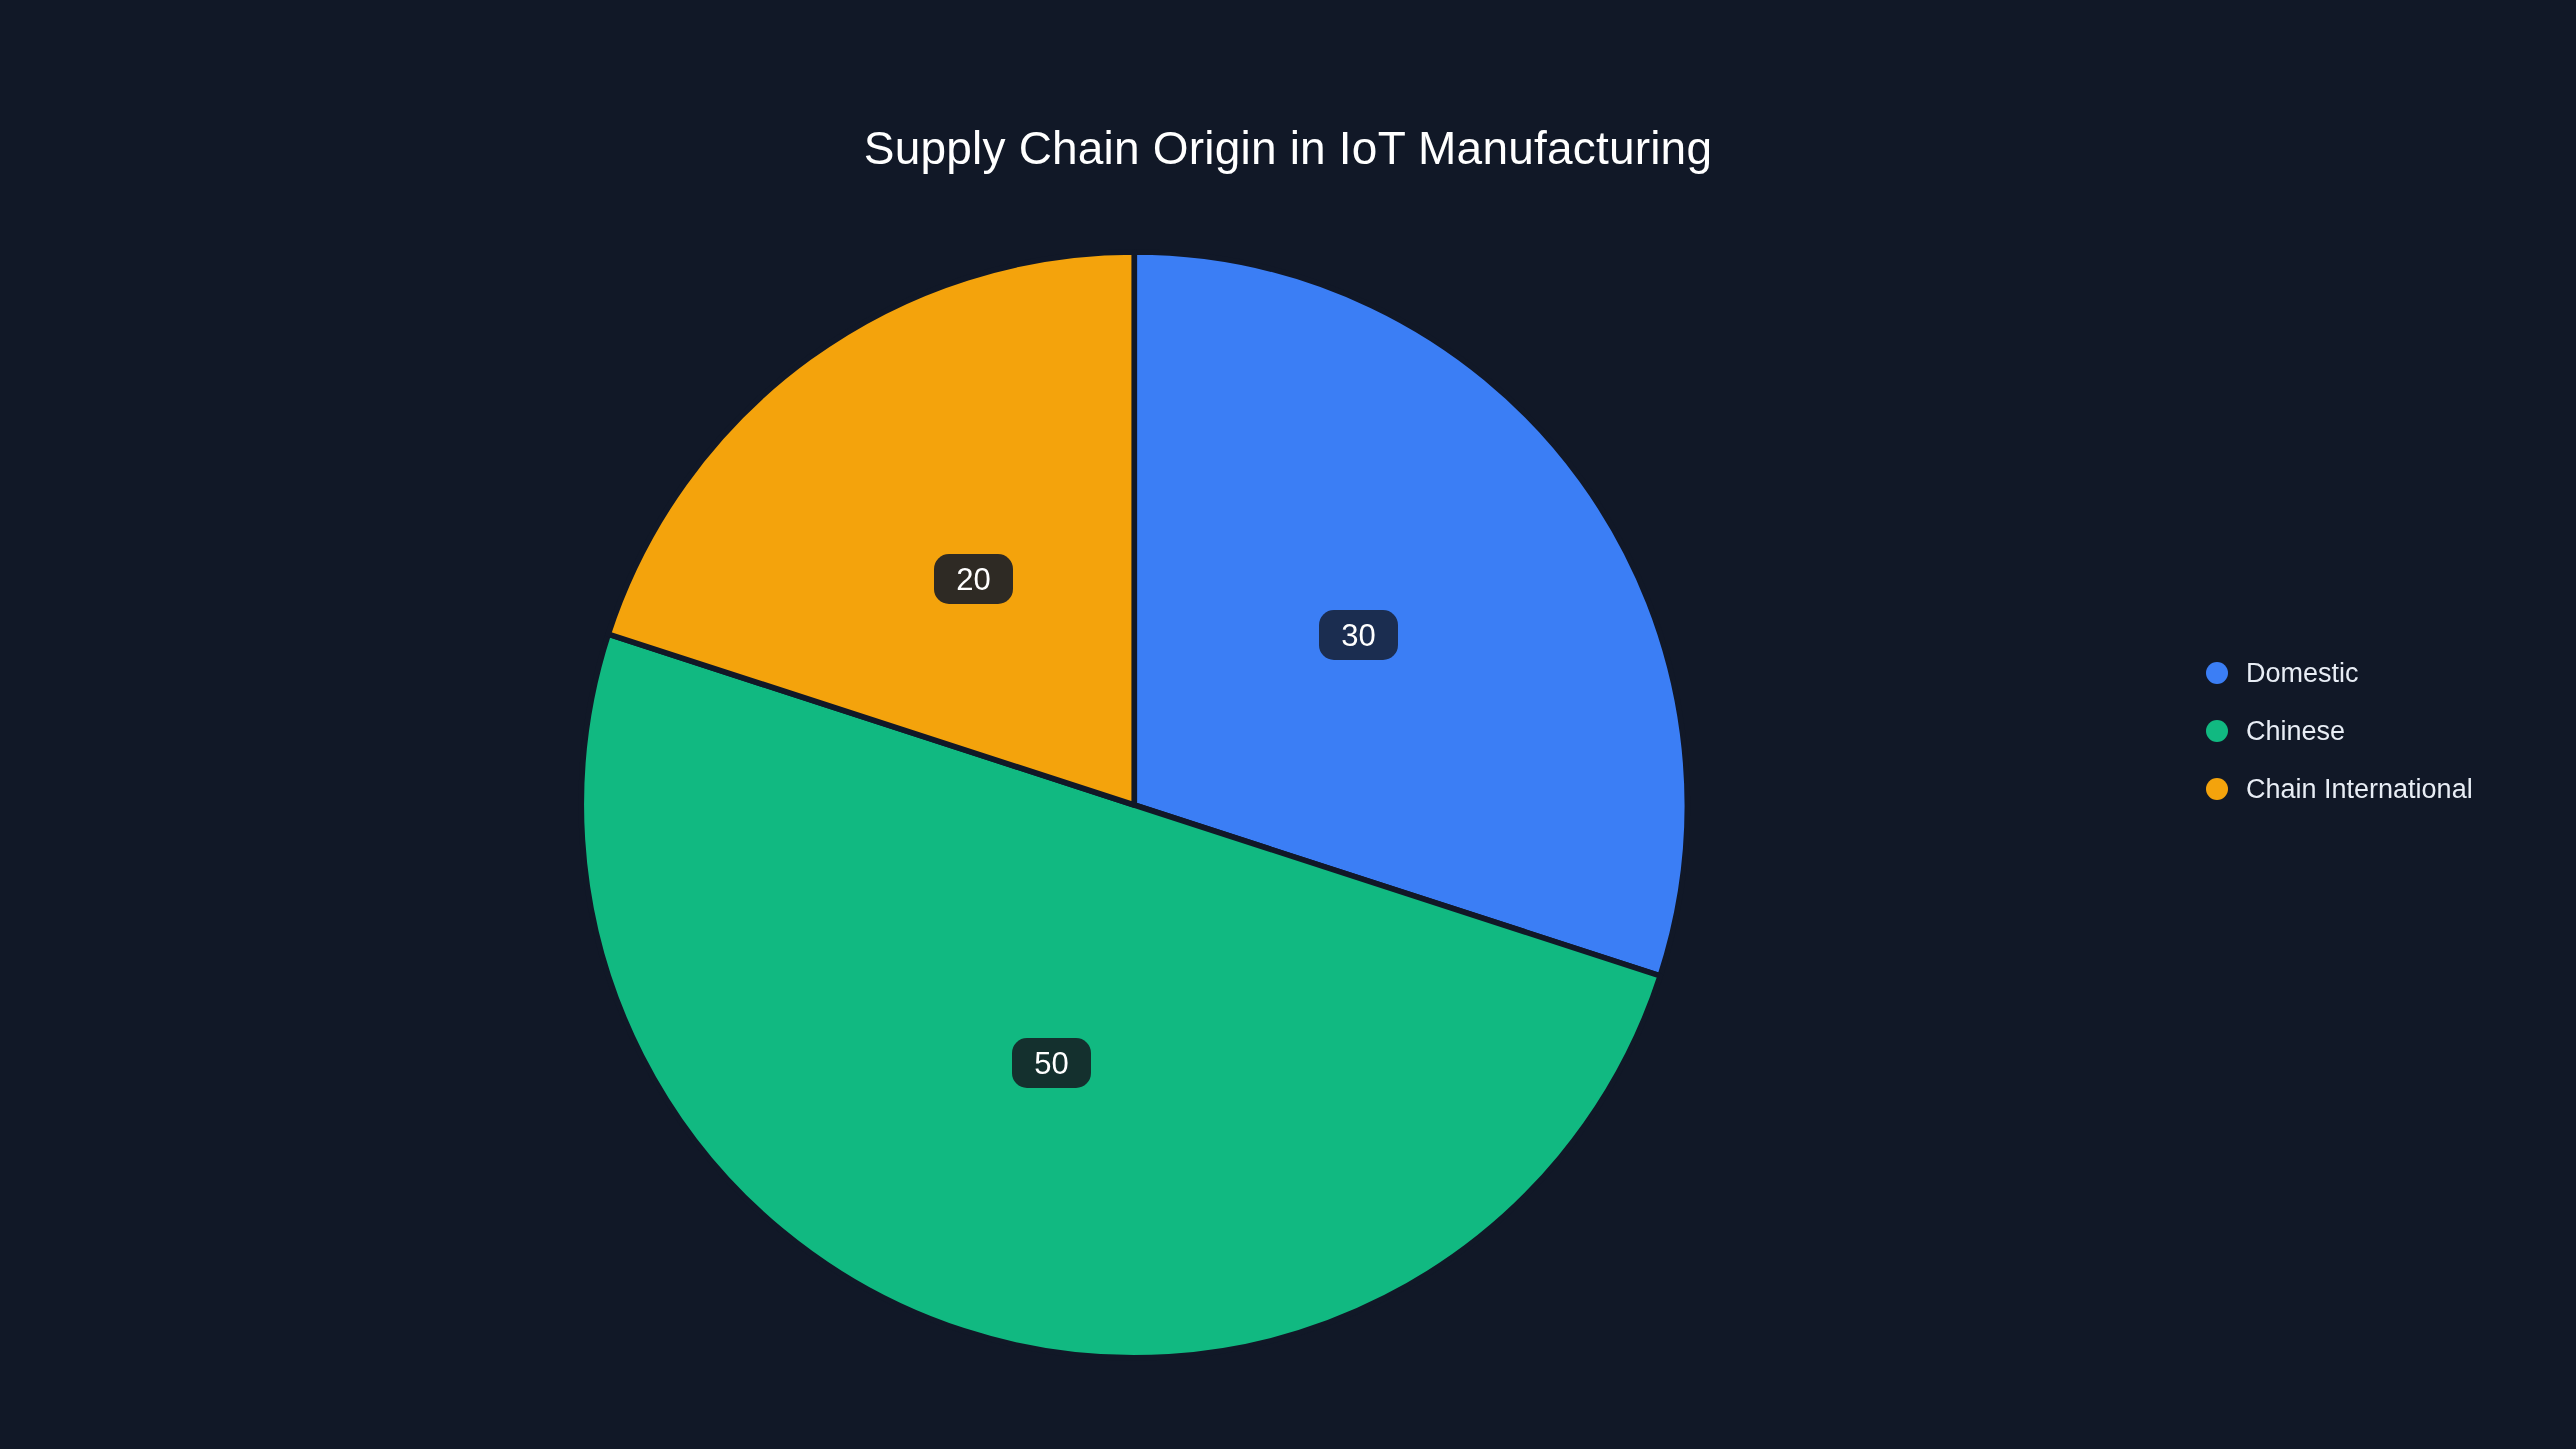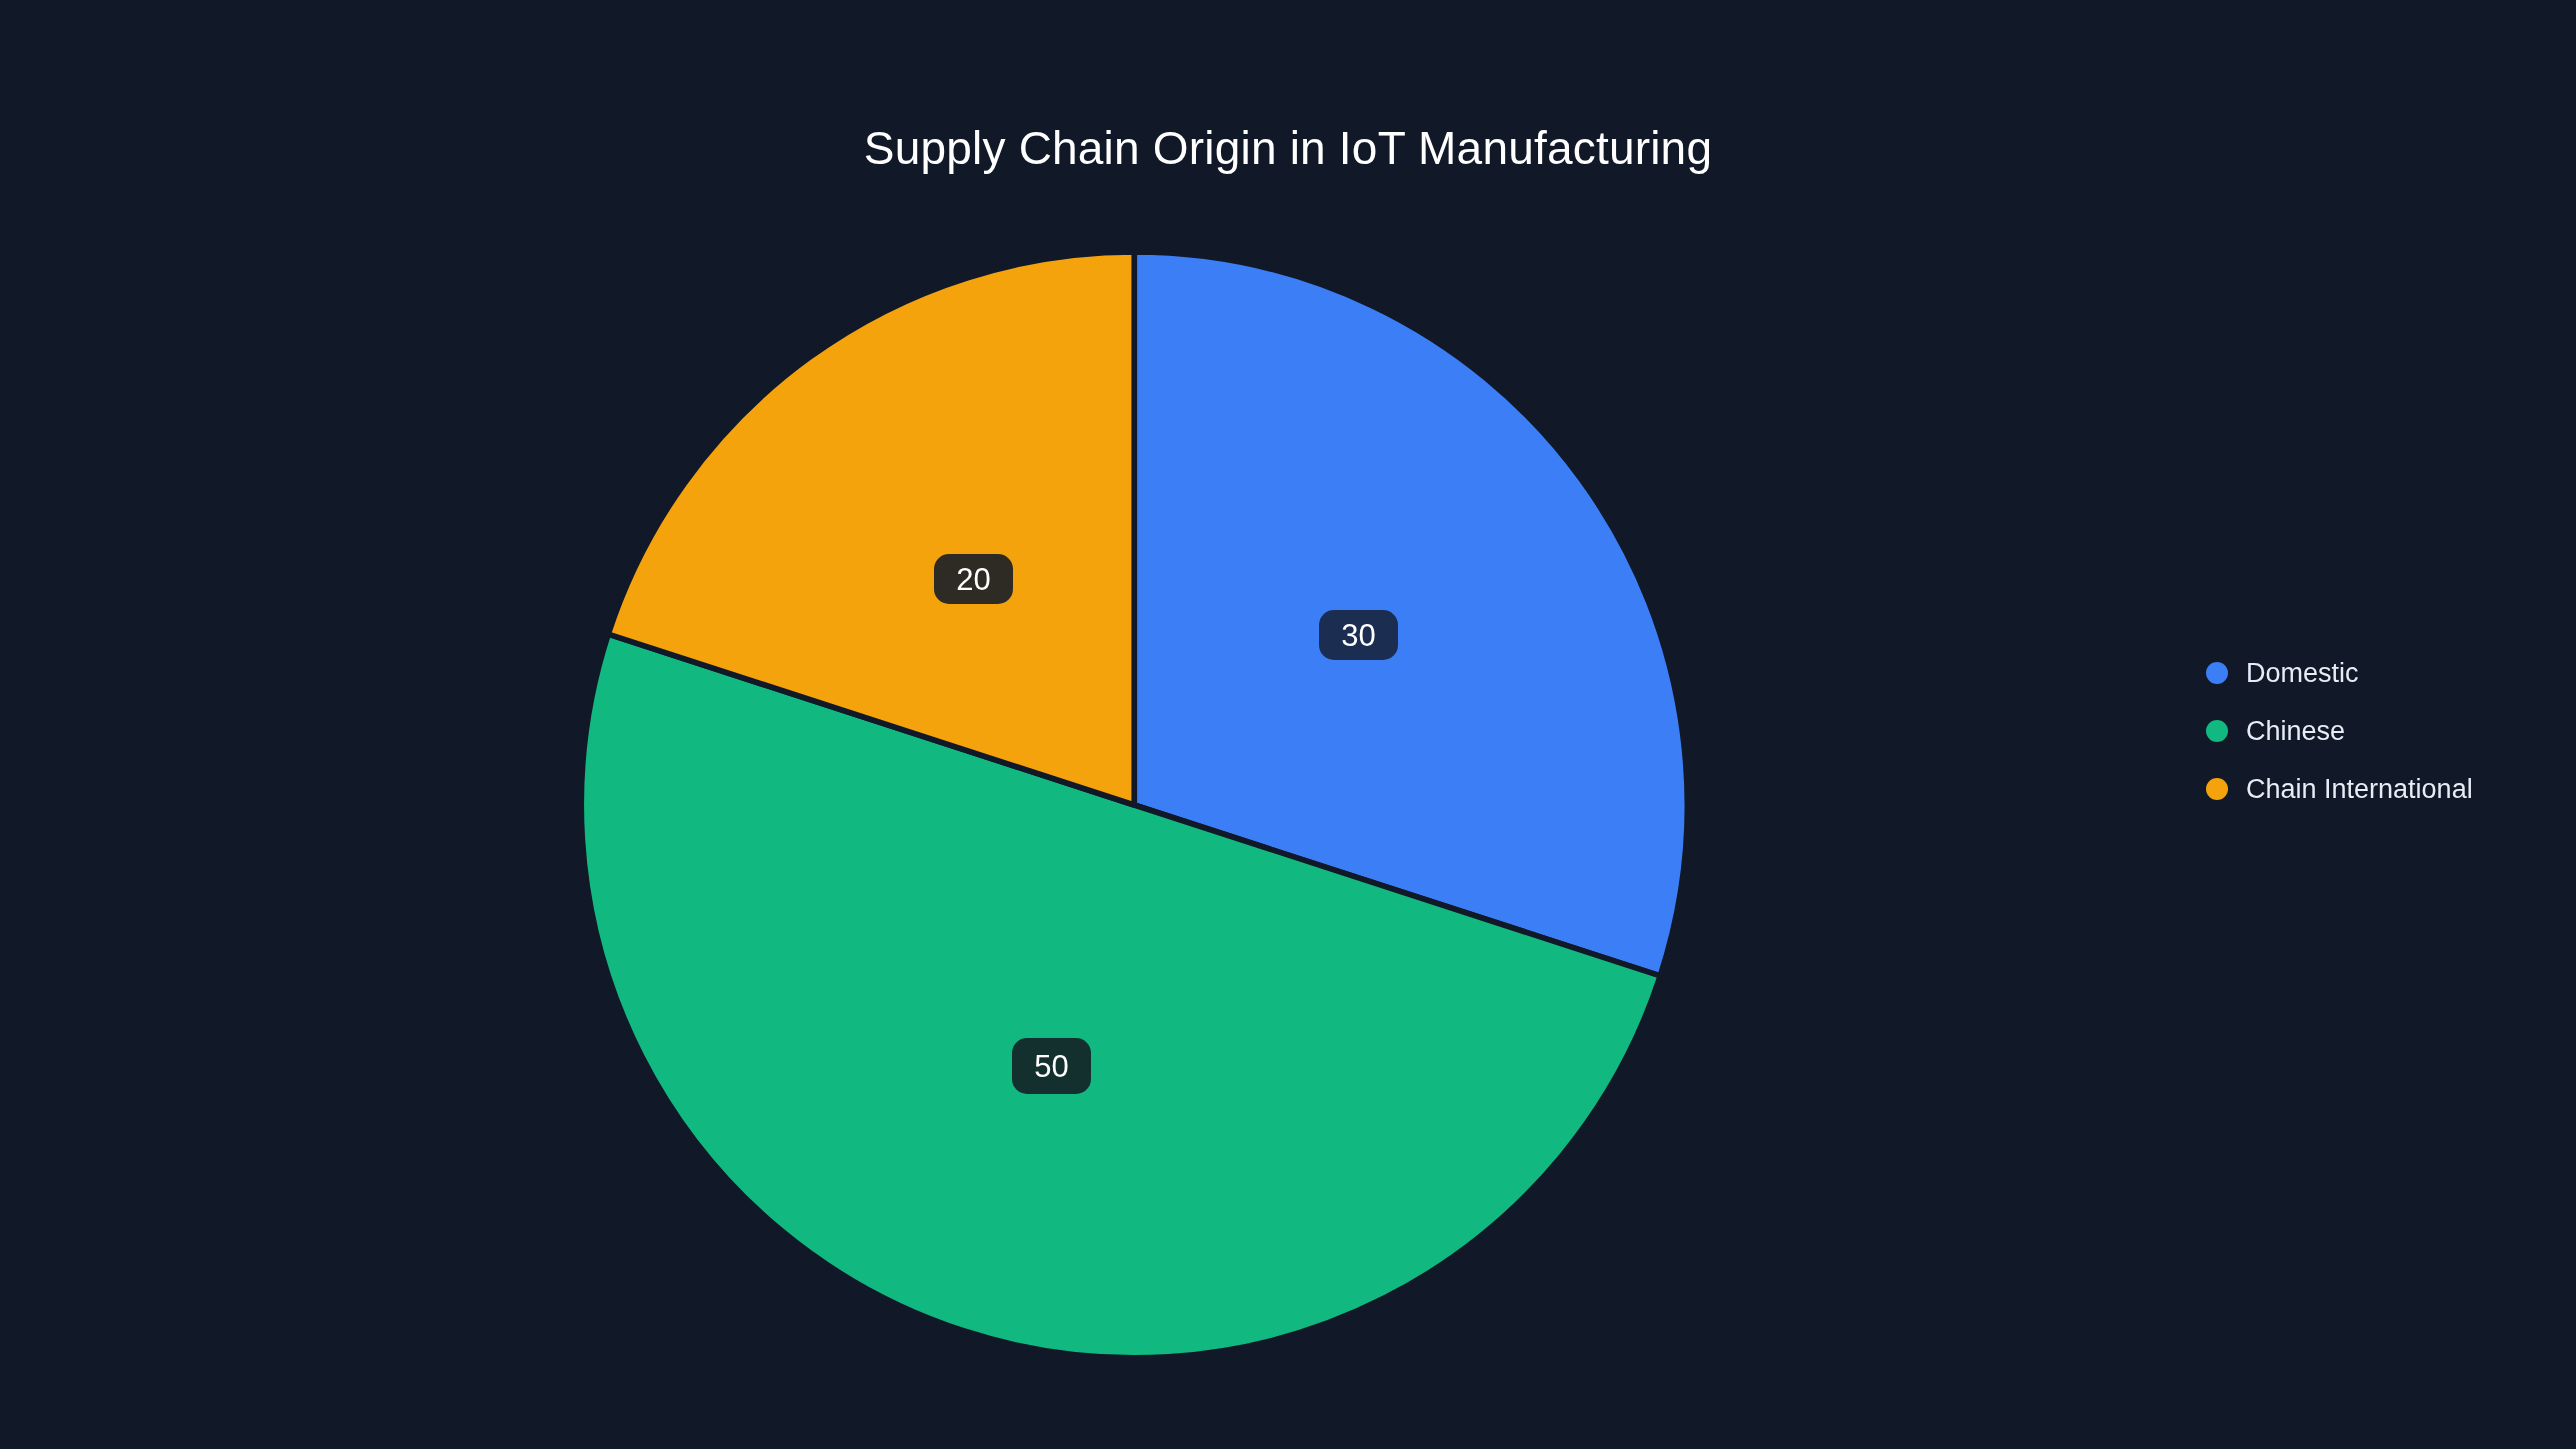--- a/index.html
+++ b/index.html
@@ -89,21 +89,21 @@
         <path d="M 1409 1000 L 1409.00 313.00 A 687 687 0 0 1 2062.38 1212.29 Z" fill="#3b7ef5" stroke="#111827" stroke-width="7" stroke-linejoin="round"></path>
         <path d="M 1409 1000 L 2062.38 1212.29 A 687 687 0 0 1 755.62 787.71 Z" fill="#11b981" stroke="#111827" stroke-width="7" stroke-linejoin="round"></path>
         <path d="M 1409 1000 L 755.62 787.71 A 687 687 0 0 1 1409.00 313.00 Z" fill="#f4a30c" stroke="#111827" stroke-width="7" stroke-linejoin="round"></path>
       </g>
   </svg>
 
   <div id="labels-layer">
       <div class="slice-label-box" style="left: 1319px; top: 610px; width: 79px; height: 50px; background: rgb(27, 45, 80); color: rgb(255, 255, 255);">
         <span>30</span>
       </div>
-      <div class="slice-label-box" style="left: 1012px; top: 1038px; width: 79px; height: 56px; background: rgb(20, 48, 46); color: rgb(255, 255, 255);">
+      <div class="slice-label-box" style="left: 1012px; top: 1038px; width: 79px; height: 50px; background: rgb(20, 48, 46); color: rgb(255, 255, 255);">
         <span>50</span>
       </div>
       <div class="slice-label-box" style="left: 934px; top: 554px; width: 79px; height: 50px; background: rgb(46, 42, 36); color: rgb(255, 255, 255);">
         <span>20</span>
       </div>
     </div>
 
   <div id="legend">
       <div class="legend-row">
         <span class="legend-dot" style="background: rgb(59, 126, 245);"></span>

